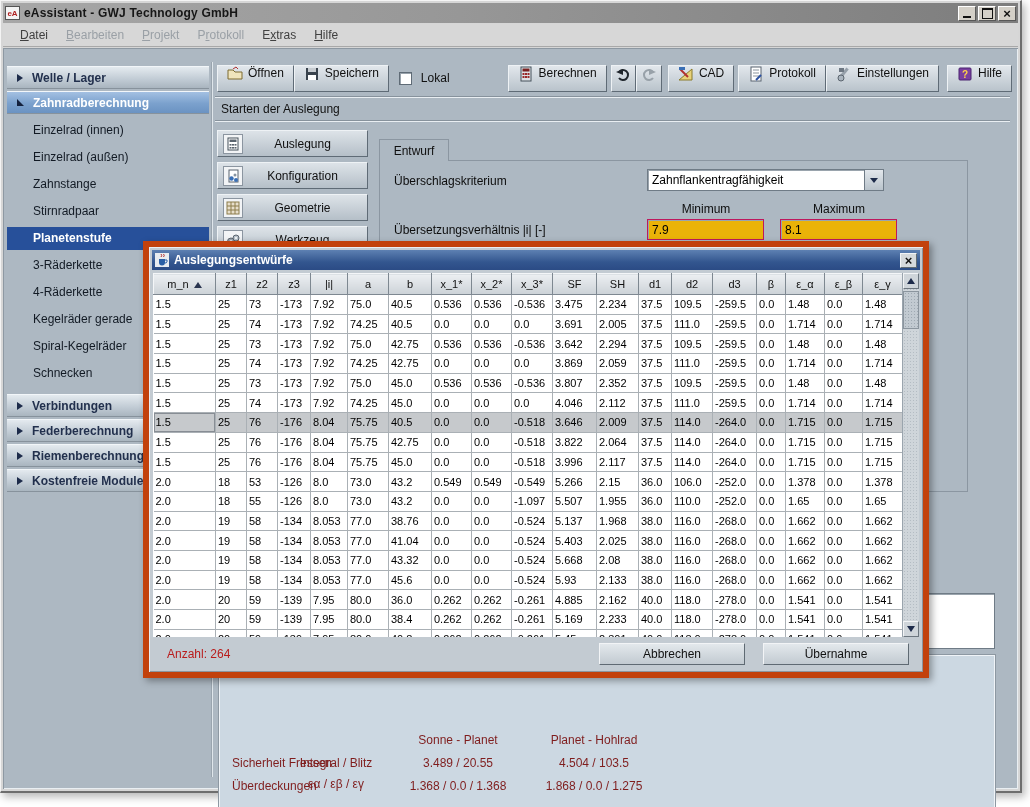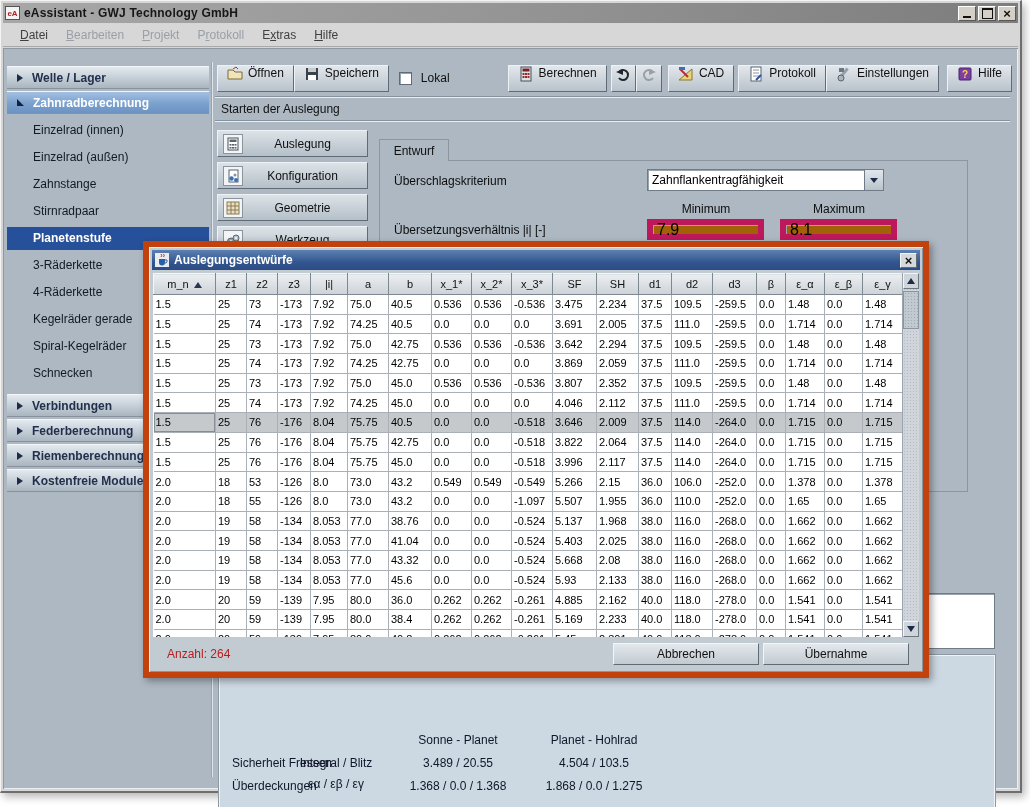--- a/index.html
+++ b/index.html
@@ -65,28 +65,28 @@
   
   .tab{position:absolute;left:376px;top:91px;width:70px;height:22px;border:1px solid #8b96a1;border-bottom:none;background:#adb8c2;
     z-index:2;display:flex;align-items:center;justify-content:center;font-size:12px;color:#101010}
   .tabpanel{position:absolute;left:376px;top:112px;width:589px;height:332px;border:1px solid #8b96a1}
   .flabel{position:absolute;font-size:12px;color:#0d0d0d;white-space:nowrap}
   .dropdown{position:absolute;left:267px;top:8px;width:237px;height:22px;background:#fff;border:1px solid #6f7b86;
     box-shadow:inset 1px 1px 0 #9aa4ad;display:flex;align-items:center;font-size:12px;color:#000;padding-left:4px}
   .dd-btn{margin-left:auto;width:19px;height:20px;background:linear-gradient(180deg,#e2e7ec,#b9c3cb);border-left:1px solid #6f7b86;
     display:flex;align-items:center;justify-content:center}
   .dd-arrow{width:0;height:0;border-top:5px solid #1d2b4a;border-left:4px solid transparent;border-right:4px solid transparent}
-  .tinput{position:absolute;height:21px;width:117px;background:#a16207;border:6px solid #be185d;box-shadow:inset 1px 1px 0 #9aa4ad;
-    font-size:16px;color:#000;display:flex;align-items:center;padding-left:4px}
+  .tinput{position:absolute;height:21px;width:117px;background:#eab308;border:1px solid #be185d;box-shadow:inset 1px 1px 0 #9aa4ad;
+    font-size:12px;color:#000;display:flex;align-items:center;padding-left:4px}
 
   
   .msgbox{position:absolute;left:370px;top:545px;width:622px;height:56px;background:#fff;border:1px solid #6f7b86;box-shadow:inset 1px 1px 0 #9aa4ad}
   .results{position:absolute;left:216px;top:607px;width:776px;height:172px;background:#ccd8e2;
     border:1px solid #f0f4f8;box-shadow:0 0 0 1px #8d98a2}
-  .rcell{position:absolute;font-size:12px;color:#0f172a;white-space:nowrap}
+  .rcell{position:absolute;font-size:12px;color:#7f1d1d;white-space:nowrap}
   .rcenter{text-align:center}
 
   
   .dialog{position:absolute;left:142px;top:240px;width:786px;height:437px;background:#c3cbd2;border:6px solid #c2410c;
     box-shadow:inset 1px 1px 0 #e9eef3,inset -1px -1px 0 #8b959e,3px 3px 7px rgba(0,0,0,.35);z-index:10}
   .dlg-title{position:absolute;left:3px;top:3px;right:3px;height:20px;background:linear-gradient(180deg,#5d80b2 0%,#33568f 60%,#2b4b85 100%);
     display:flex;align-items:center;padding:0 3px;gap:5px}
   .dlg-title-text{color:#fff;font-weight:bold;font-size:12px}
   .dlg-close{margin-left:auto;width:17px;height:15px;background:#d5d9dc;border:1px solid;border-color:#f2f4f6 #5f6a73 #5f6a73 #f2f4f6;
     display:flex;align-items:center;justify-content:center;font-weight:bold;color:#111}
@@ -107,21 +107,21 @@
     display:flex;align-items:center;justify-content:center}
   .sarrow.up{top:0}.sarrow.down{bottom:0}
   .tri-up{width:0;height:0;border-bottom:6px solid #1d2b4a;border-left:4px solid transparent;border-right:4px solid transparent}
   .tri-down{width:0;height:0;border-top:6px solid #1d2b4a;border-left:4px solid transparent;border-right:4px solid transparent}
   .sthumb{position:absolute;left:0;top:18px;width:16px;height:38px;background:#c2cad1;border:1px solid #8b959e;
     background-image:radial-gradient(#9fa9b2 1px,transparent 1px);background-size:3px 3px}
   .dlg-footer{position:absolute;left:4px;right:4px;bottom:4px;height:28px;display:flex;align-items:center}
   .dlg-count{font-size:12px;color:#b91c1c;margin-left:14px}
   .dlg-btn{width:146px;height:22px;background:linear-gradient(180deg,#e3e8ec,#c2cad1);border:1px solid;
     border-color:#f2f4f6 #5f6a73 #5f6a73 #f2f4f6;font-size:12px;color:#111;display:flex;align-items:center;justify-content:center}
-  .dlg-btn.first{margin-left:auto;margin-right:4px}
+  .dlg-btn.first{margin-left:auto;margin-right:18px}
   .dlg-btn.last{margin-right:10px}
 </style>
 </head>
 <body>
 
 <div class="window">
   <div class="titlebar">
     <span class="app-icon"></span>
     <span class="title-text">eAssistant - GWJ Technology GmbH</span>
     <span class="win-controls">

